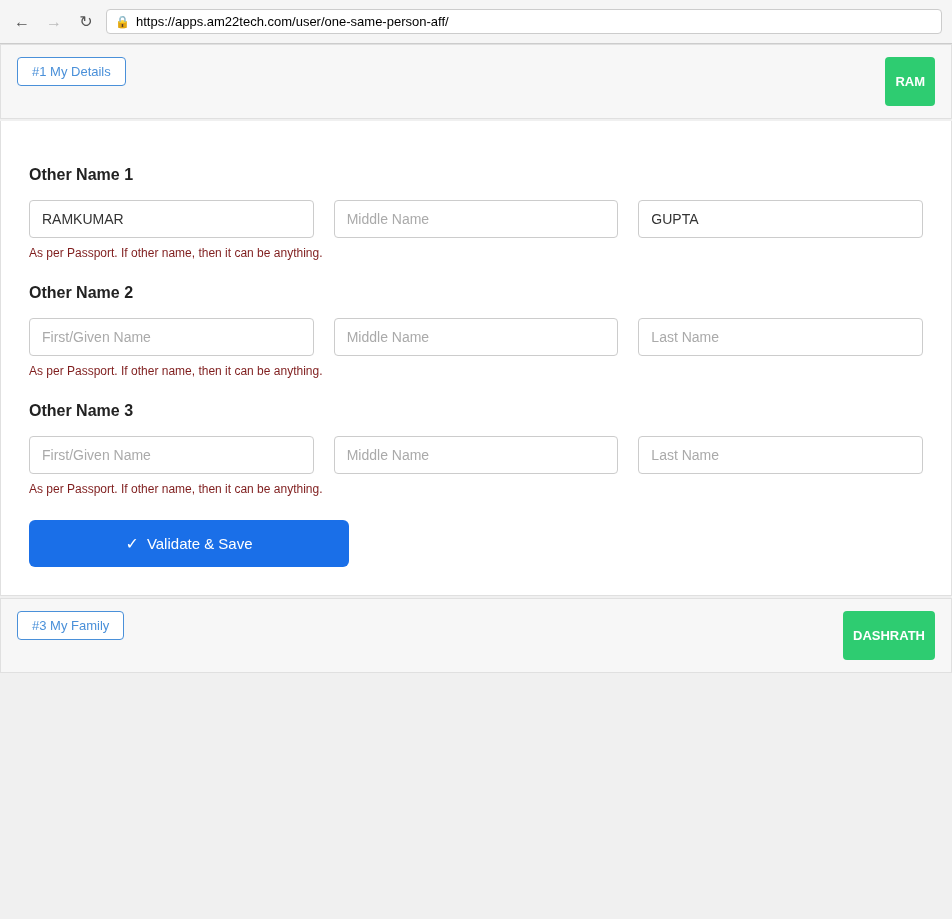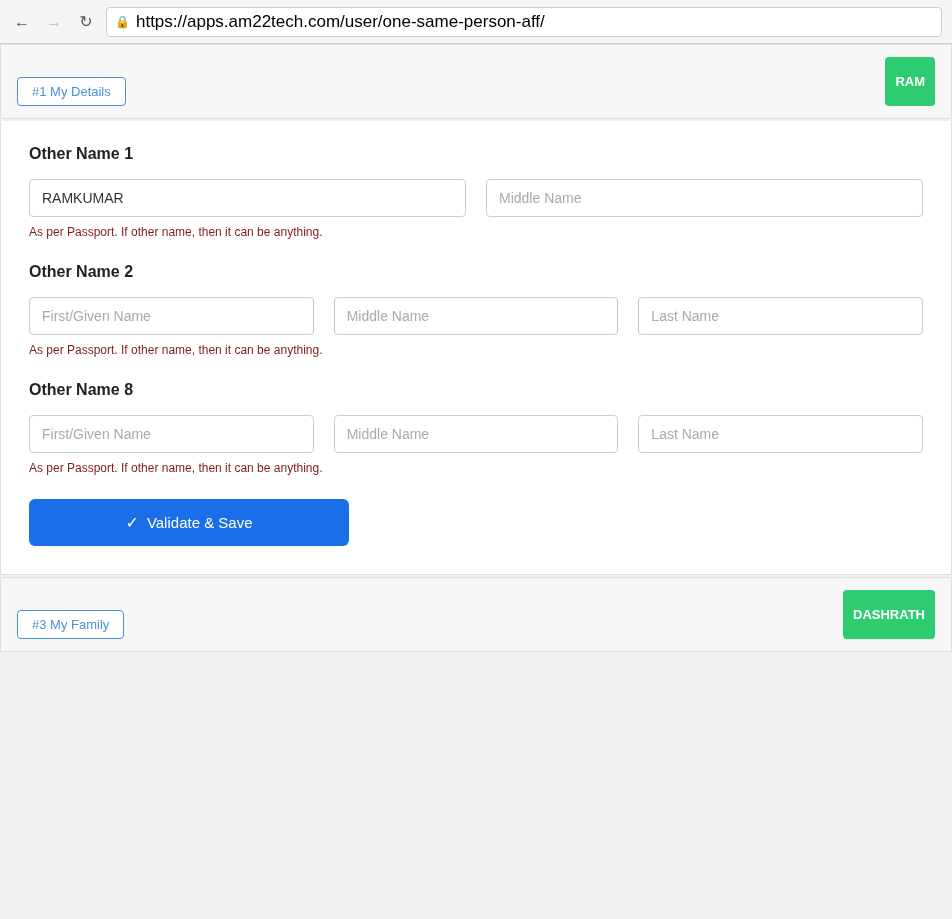--- a/index.html
+++ b/index.html
@@ -40,39 +40,39 @@
       flex: 1;
       display: flex;
       align-items: center;
       background: #fff;
       border: 1px solid #ccc;
       border-radius: 4px;
       padding: 4px 8px;
       gap: 6px;
     }
     .lock-icon { font-size: 12px; color: #555; }
-    .url-text { font-size: 17px; color: #333; }
+    .url-text { font-size: 13px; color: #333; }
     .url-text span { color: #000; }
 
     
     .page {
       background: #f0f0f0;
       min-height: calc(919px - 44px);
     }
 
     
     .section-card {
       background: #f7f7f7;
       border: 1px solid #e0e0e0;
       margin-bottom: 2px;
     }
 
     .section-header {
       display: flex;
-      align-items: flex-end;
+      align-items: flex-start;
       justify-content: space-between;
       padding: 12px 16px;
       background: #f7f7f7;
     }
 
     .section-btn {
       border: 1px solid #4a90d9;
       background: #fff;
       color: #4a90d9;
       border-radius: 4px;
@@ -97,20 +97,21 @@
       border-left: 1px solid #e0e0e0;
       border-right: 1px solid #e0e0e0;
       border-bottom: 1px solid #e0e0e0;
     }
 
     .name-section-title {
       font-size: 16px;
       font-weight: bold;
       color: #222;
       margin-bottom: 16px;
+      margin-top: 21px;
     }
 
     .name-row {
       display: flex;
       gap: 20px;
       margin-bottom: 8px;
     }
 
     .name-input {
       flex: 1;
@@ -178,32 +179,33 @@
     </div>
   </div>
 
 
   <div class="form-area">
 
     <div class="name-section-title">Other Name 1</div>
     <div class="name-row">
       <input class="name-input" type="text" value="RAMKUMAR" style="">
       <input class="name-input" type="text" placeholder="Middle Name" style="">
+      <input class="name-input" type="text" value="GUPTA" style="">
     </div>
     <div class="hint-text">As per Passport. If other name, then it can be anything.</div>
 
     <div class="name-section-title">Other Name 2</div>
     <div class="name-row">
       <input class="name-input" type="text" placeholder="First/Given Name" style="">
       <input class="name-input" type="text" placeholder="Middle Name" style="">
       <input class="name-input" type="text" placeholder="Last Name" style="">
     </div>
     <div class="hint-text">As per Passport. If other name, then it can be anything.</div>
 
-    <div class="name-section-title">Other Name 8</div>
+    <div class="name-section-title">Other Name 3</div>
     <div class="name-row">
       <input class="name-input" type="text" placeholder="First/Given Name" style="">
       <input class="name-input" type="text" placeholder="Middle Name" style="">
       <input class="name-input" type="text" placeholder="Last Name" style="">
     </div>
     <div class="hint-text">As per Passport. If other name, then it can be anything.</div>
 
     <button class="validate-btn">
       <span class="checkmark-icon">✓</span>
       <span>Validate &amp; Save</span>

